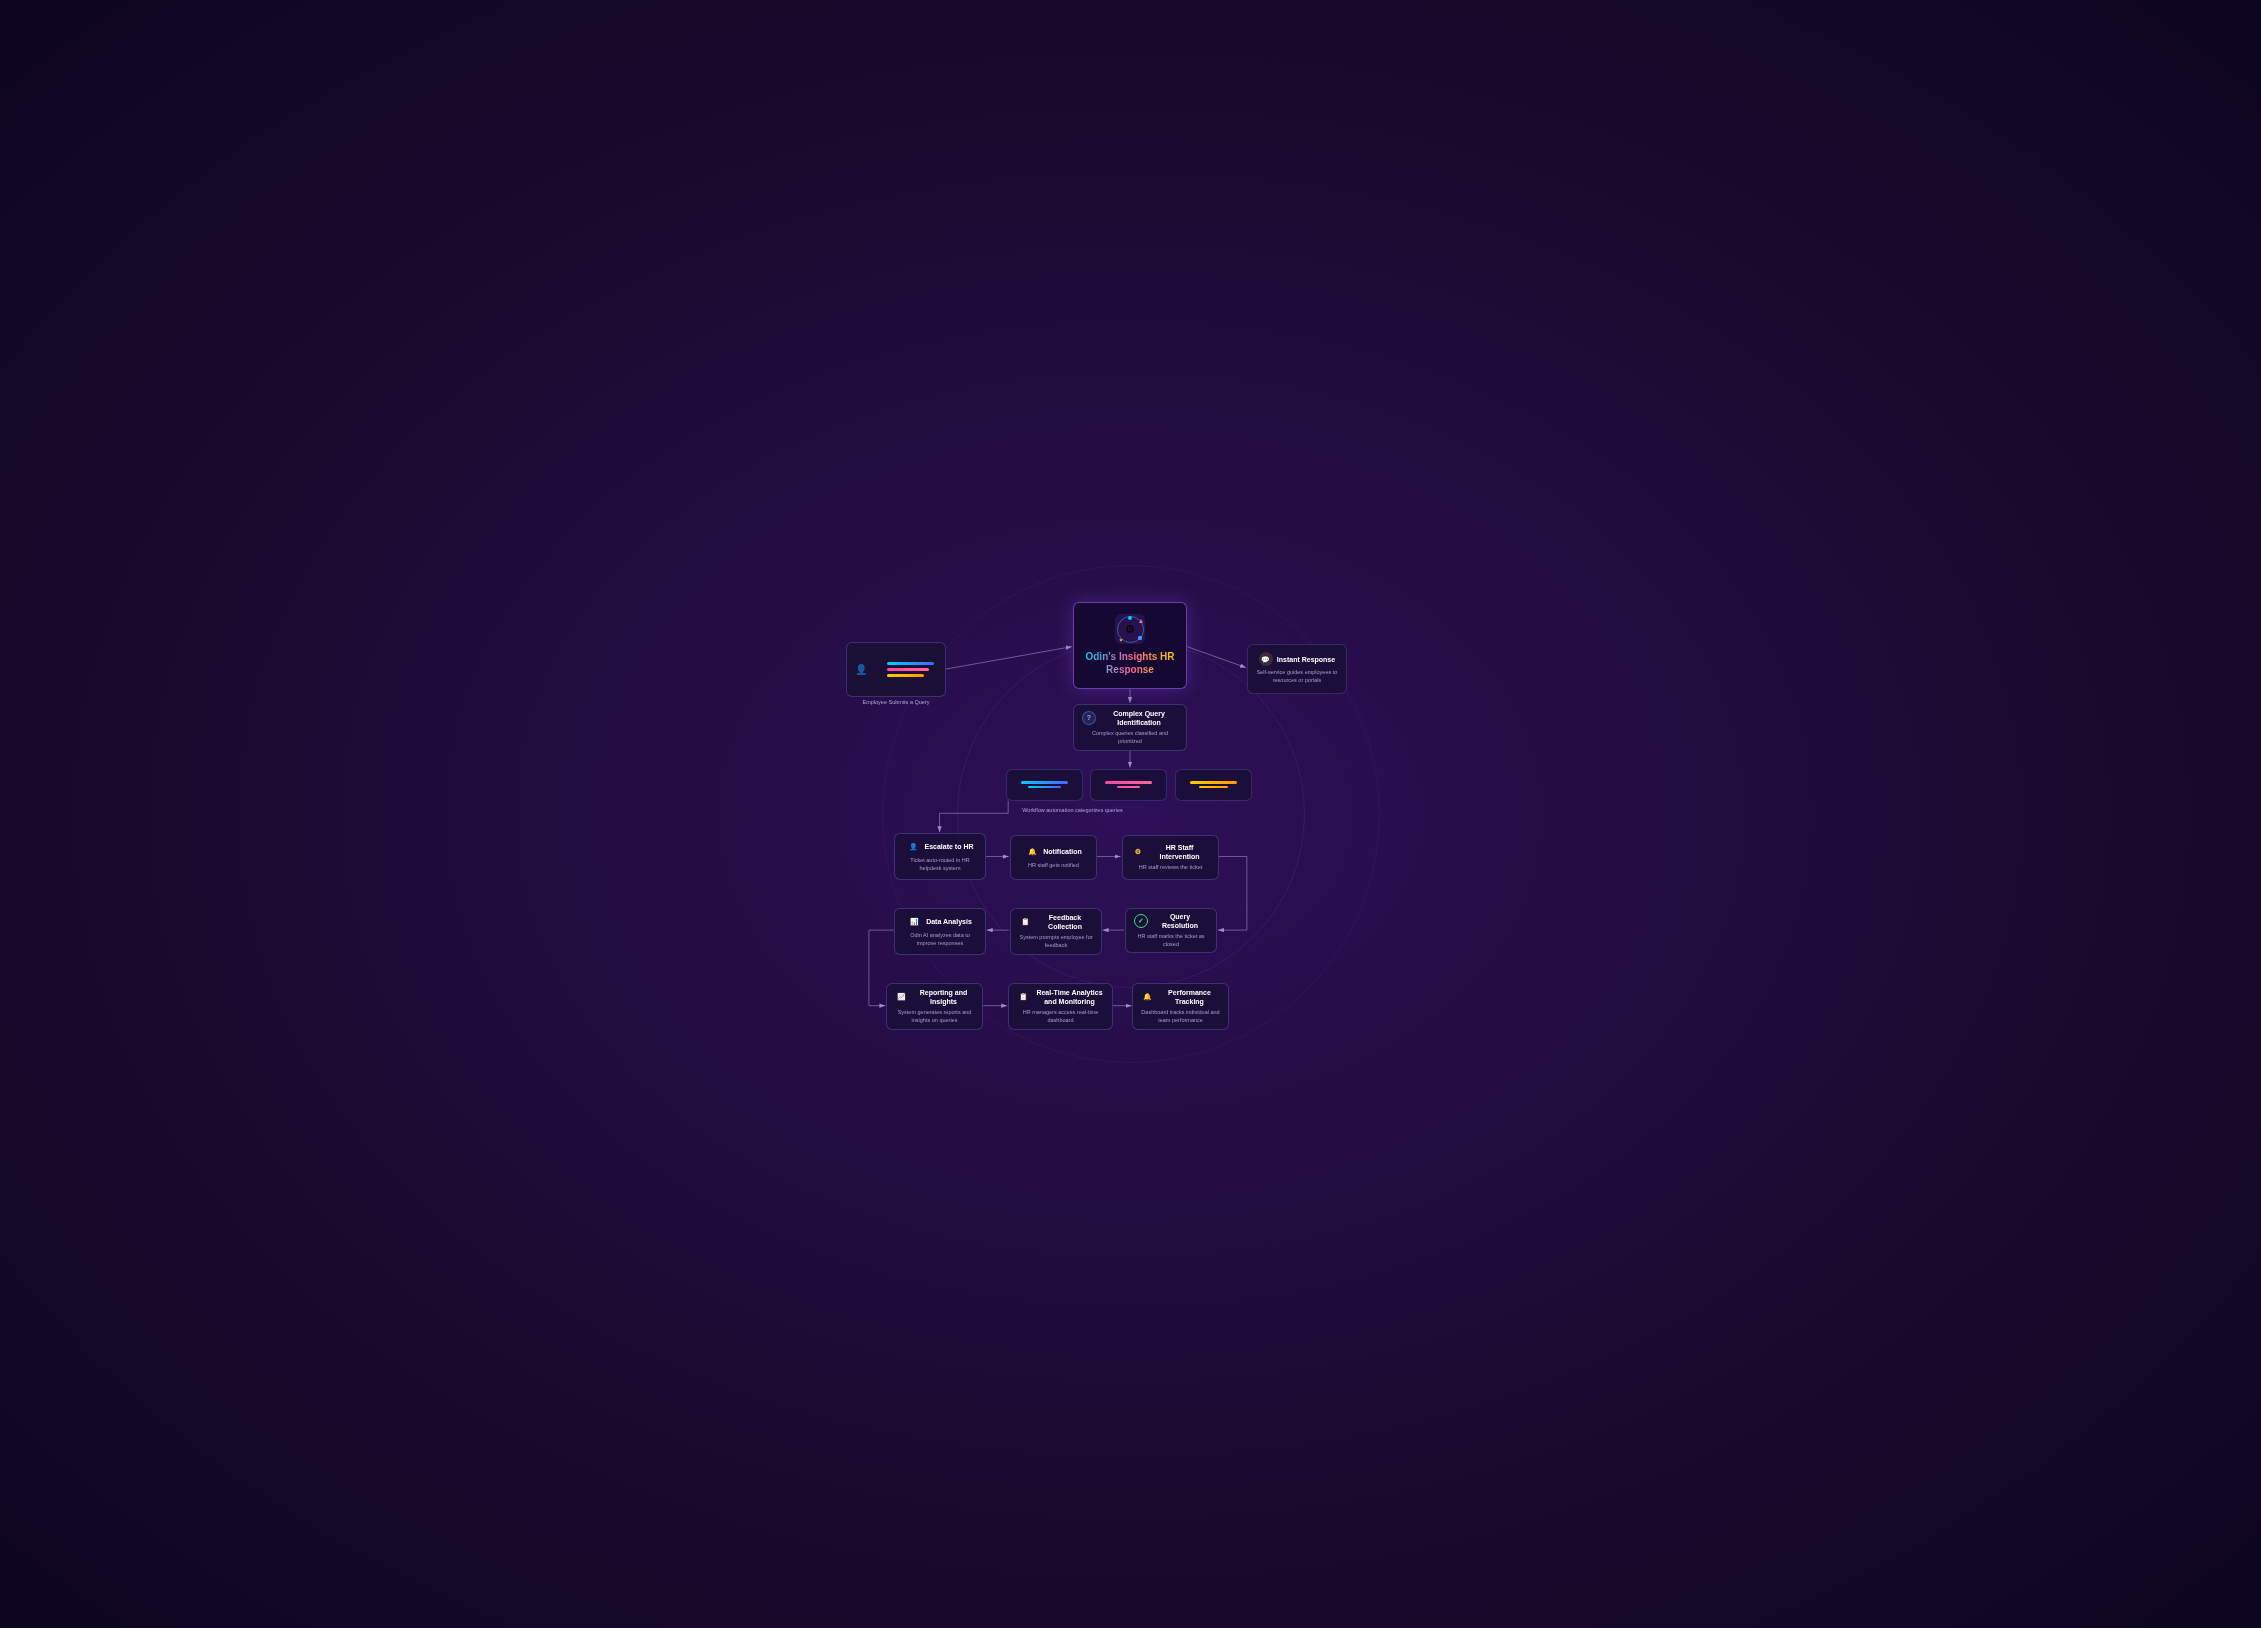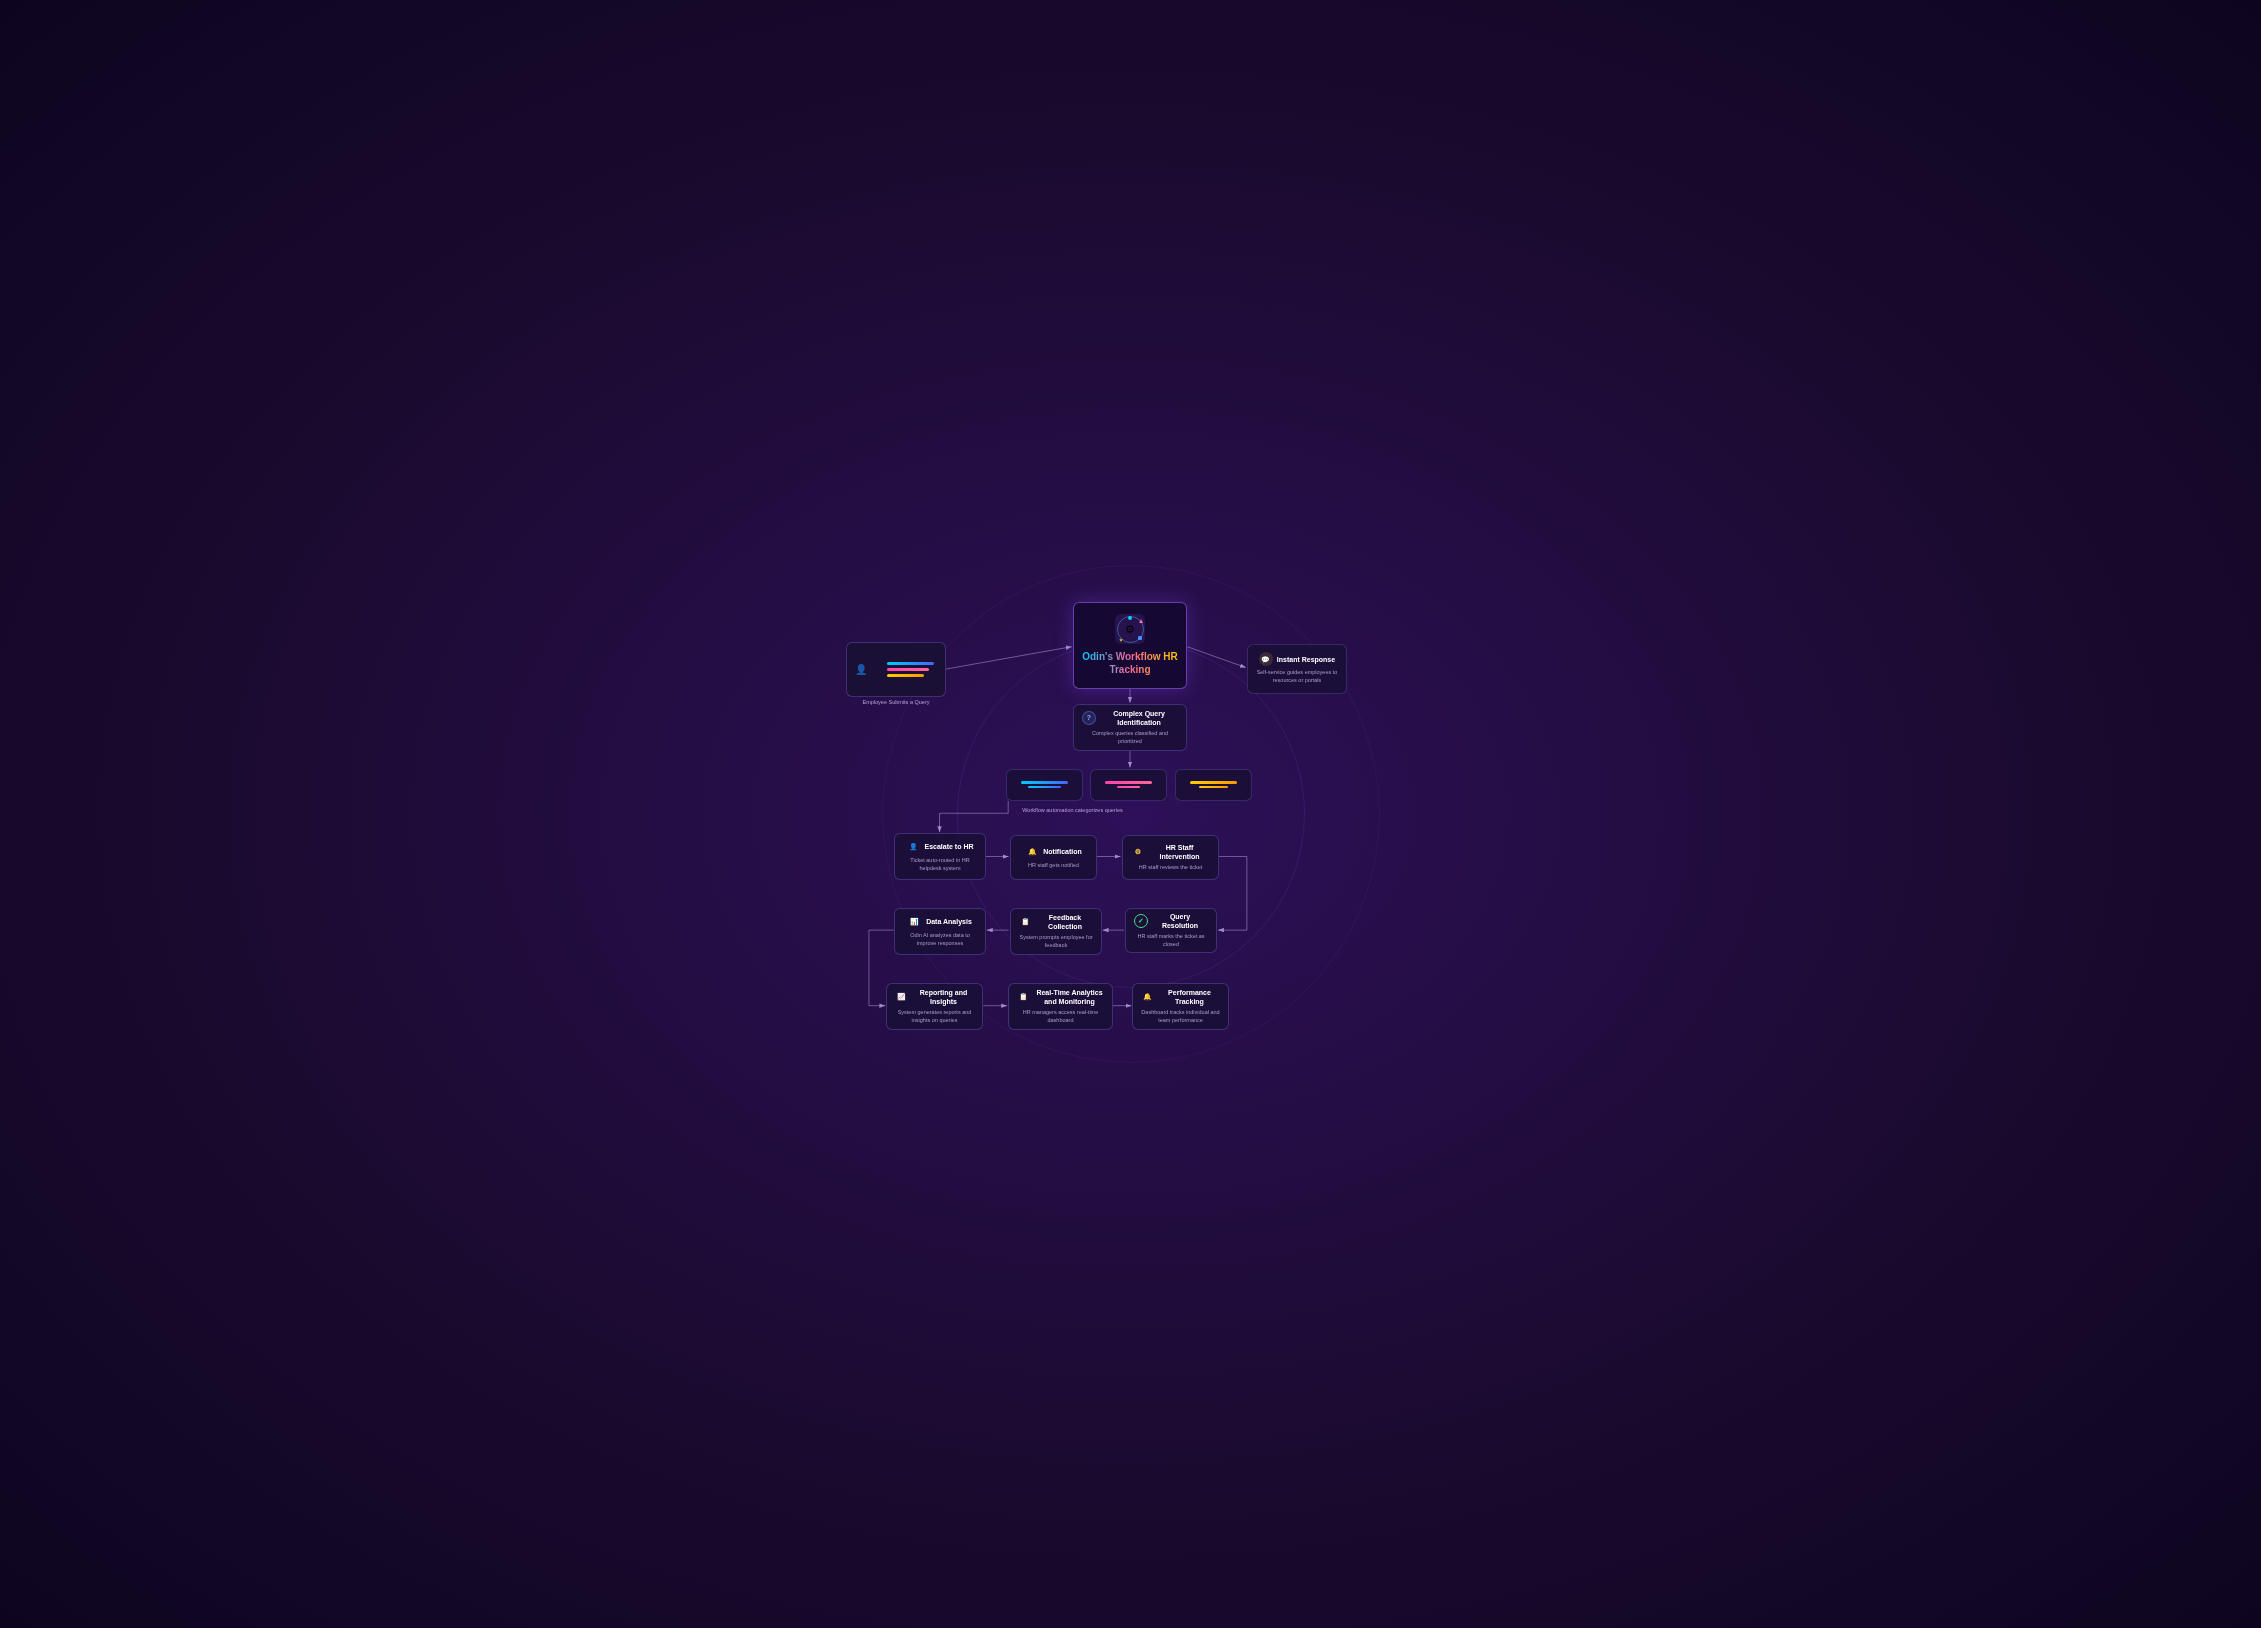--- a/index.html
+++ b/index.html
@@ -397,22 +397,22 @@
 
       <div style="position:absolute; width:4px; height:4px; background:#00ccff; border-radius:50%; top:2px; left:50%; transform:translateX(-50%);"></div>
       <div style="position:absolute; width:4px; height:4px; background:#ff6699; border-radius:50%; top:5px; right:2px; border-radius:0; clip-path:polygon(50% 0%, 100% 100%, 0% 100%);"></div>
       <div style="position:absolute; width:4px; height:4px; background:#4488ff; border-radius:1px; bottom:4px; right:3px;"></div>
       <div style="position:absolute; width:4px; height:4px; background:#ffcc00; clip-path:polygon(50% 0%, 61% 35%, 98% 35%, 68% 57%, 79% 91%, 50% 70%, 21% 91%, 32% 57%, 2% 35%, 39% 35%); bottom:2px; left:4px;"></div>
       <div style="font-size:11px; z-index:1;">⚙</div>
 
       <div style="position:absolute; width:27px; height:27px; border-radius:50%; border:0.5px solid rgba(100,200,255,0.4); top:1.5px; left:1.5px;"></div>
     </div>
     <div class="helpdesk-title">
-      <span>Odin's Workflow HR</span><br>
-      <span>Tracking</span>
+      <span>Odin's Insights HR</span><br>
+      <span>Response</span>
     </div>
   </div>
 
   <div class="box box-instant">
     <div class="box-title">
       <div class="icon-circle" style="background:rgba(255,200,50,0.15); color:#ffcc44;">💬</div>
       <span>Instant Response</span>
     </div>
     <div class="box-subtitle">Self-service guides employees to resources or portals</div>
   </div>

